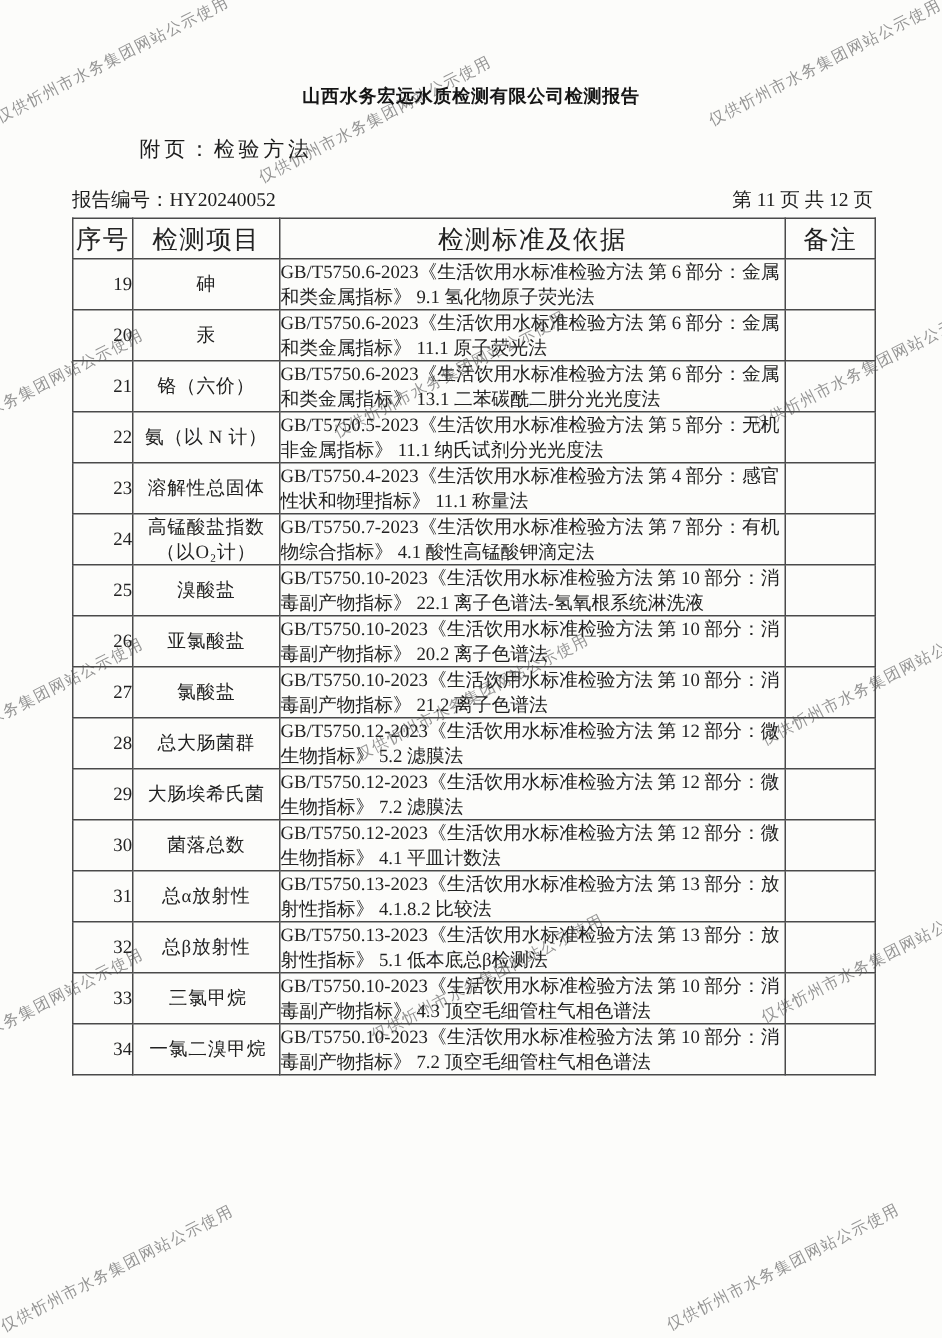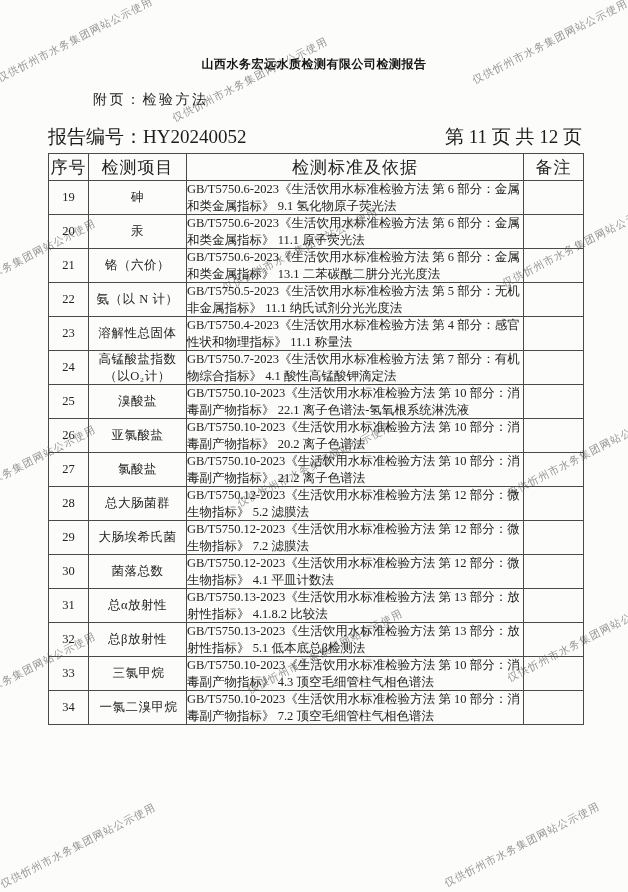--- a/index.html
+++ b/index.html
@@ -39,21 +39,21 @@
     font-size:14px;
     letter-spacing:2.5px;
     color:#1d1d1d;
     position:relative; z-index:2;padding-left:48px;
   }
   .meta {
     display:flex;
     justify-content:space-between;
     align-items:flex-end;
     margin:15px 46px 3px 48px;
-    font-size:19px;
+    font-size:13px;
     color:#1d1d1d;
     position:relative; z-index:2;
   }
   table.methods {
     margin-left:48px;
     width:535px;
     border-collapse:collapse;
     table-layout:fixed;
     position:relative; z-index:2;
     background:transparent;
@@ -70,21 +70,21 @@
     text-align:center;
     padding:0;
   }
   table.methods td {
     font-size:12.5px;
     line-height:16.5px;
     padding:0;
     vertical-align:middle;
     height:32px;
   }
-  td.cell-no   { text-align:center; }
+  td.cell-no   { text-align:right; }
   td.cell-item { text-align:center; white-space:pre-line; letter-spacing:0.5px; }
   td.cell-item.align-left { text-align:center; padding-left:2px; }
   td.cell-std  { padding:0 3px; text-align:left; }
   td.cell-remark { }
 </style>
 </head>
 <body>
 
 <div class="page">
 

